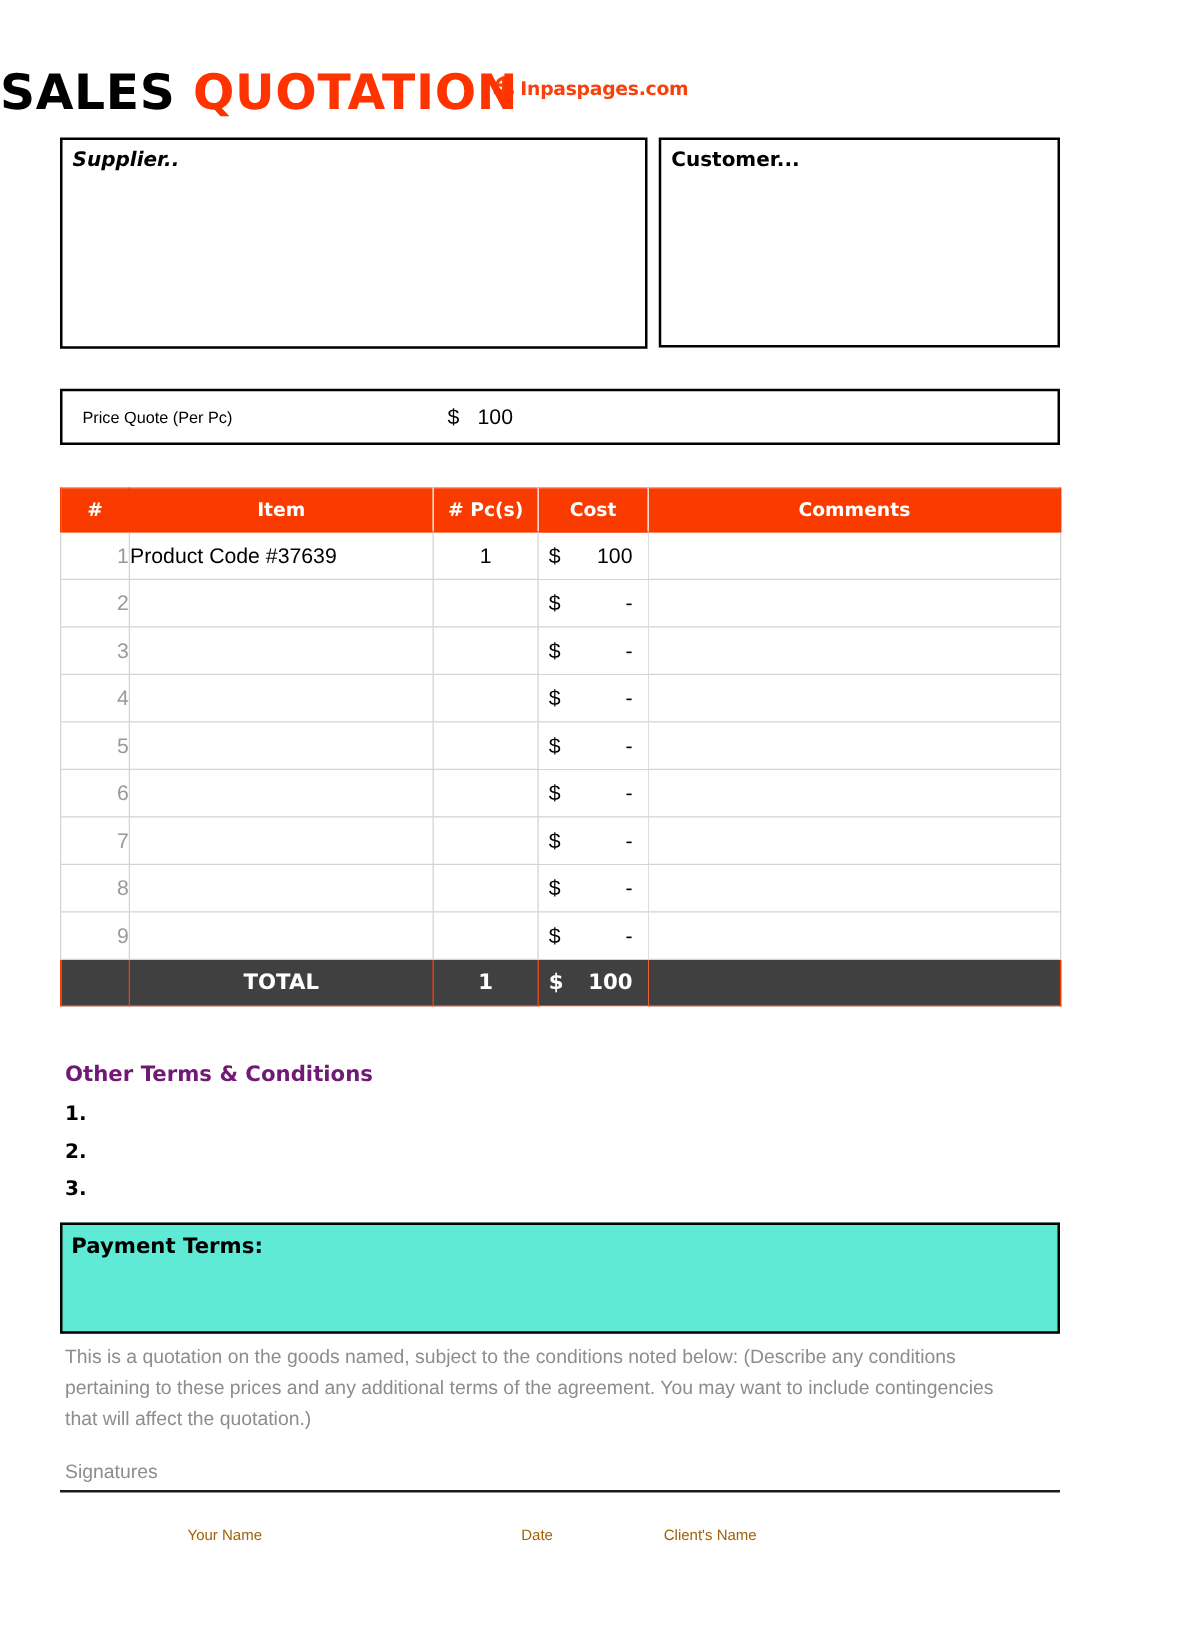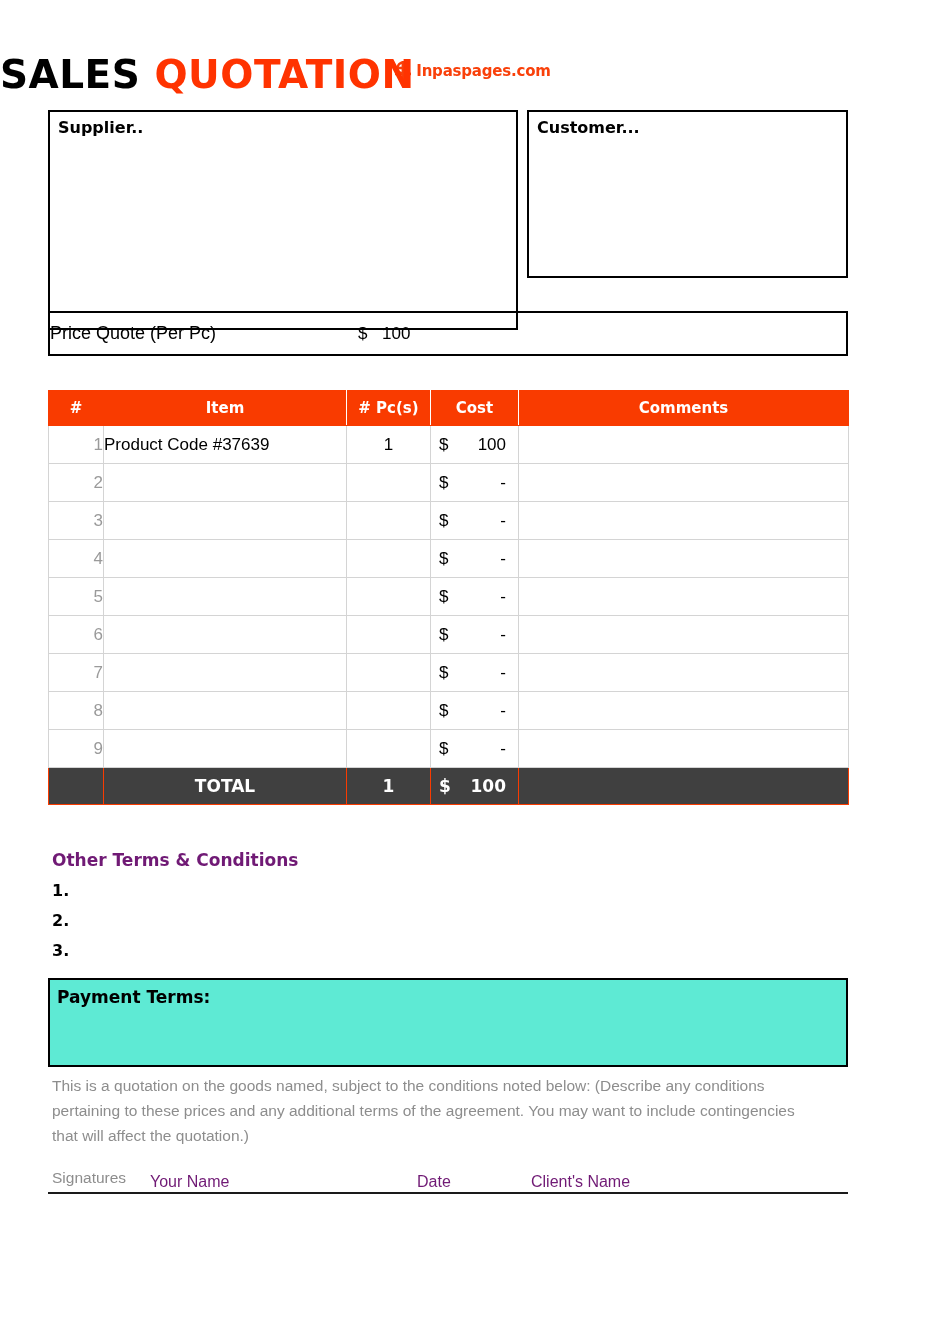--- a/index.html
+++ b/index.html
@@ -57,21 +57,21 @@
   .title-black { color: #000000; }
   .title-orange { color: #FF3300; }
 
   
   .party-box {
     position: absolute;
     border: 2px solid #000000;
     box-sizing: border-box;
     background: #ffffff;
   }
-  #supplier-box { left: 48px; top: 110px; width: 470px; height: 220px; }
+  #supplier-box { left: 48px; top: 110px; width: 470px; height: 169px; font-style: italic; }
   #customer-box { left: 527px; top: 110px; width: 321px; height: 168px; }
   .party-label {
     font-family: "DejaVu Sans", sans-serif;
     font-size: 16px;
     font-weight: bold;
     color: #000000;
     padding: 6px 0 0 8px;
     line-height: 1.2;
   }
 
@@ -79,22 +79,22 @@
   #price-quote-box {
     position: absolute;
     left: 48px; top: 311px;
     width: 800px; height: 45px;
     border: 2px solid #000000;
     box-sizing: border-box;
     display: flex;
     align-items: center;
   }
   .pq-label {
-    font-size: 18px;
-    padding-left: 0;
+    font-size: 13px;
+    padding-left: 16px;
     color: #000000;
     white-space: nowrap;
   }
   .pq-currency {
     position: absolute;
     left: 308px;
     font-size: 17px;
   }
   .pq-value {
     position: absolute;
@@ -257,23 +257,23 @@
   #signature-rule {
     position: absolute;
     left: 48px;
     top: 1192px;
     width: 800px;
     height: 0;
     border-top: 2px solid #1a1a1a;
   }
   .sig-name {
     position: absolute;
-    top: 1173px;
-    font-size: 16px;
-    color: #701a75;
+    top: 1221px;
+    font-size: 12px;
+    color: #a16207;
     white-space: nowrap;
   }
   #sig-your-name  { left: 150px; }
   #sig-date       { left: 417px; }
   #sig-client     { left: 531px; }
 </style>
 </head>
 <body>
 
 <div class="brand">

